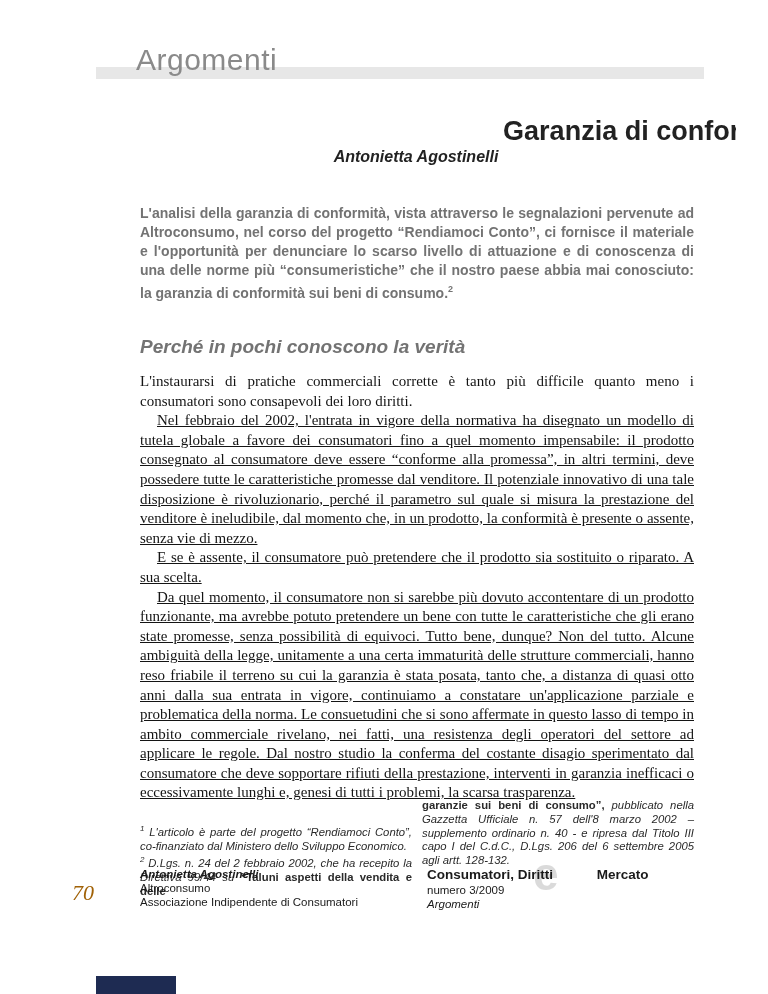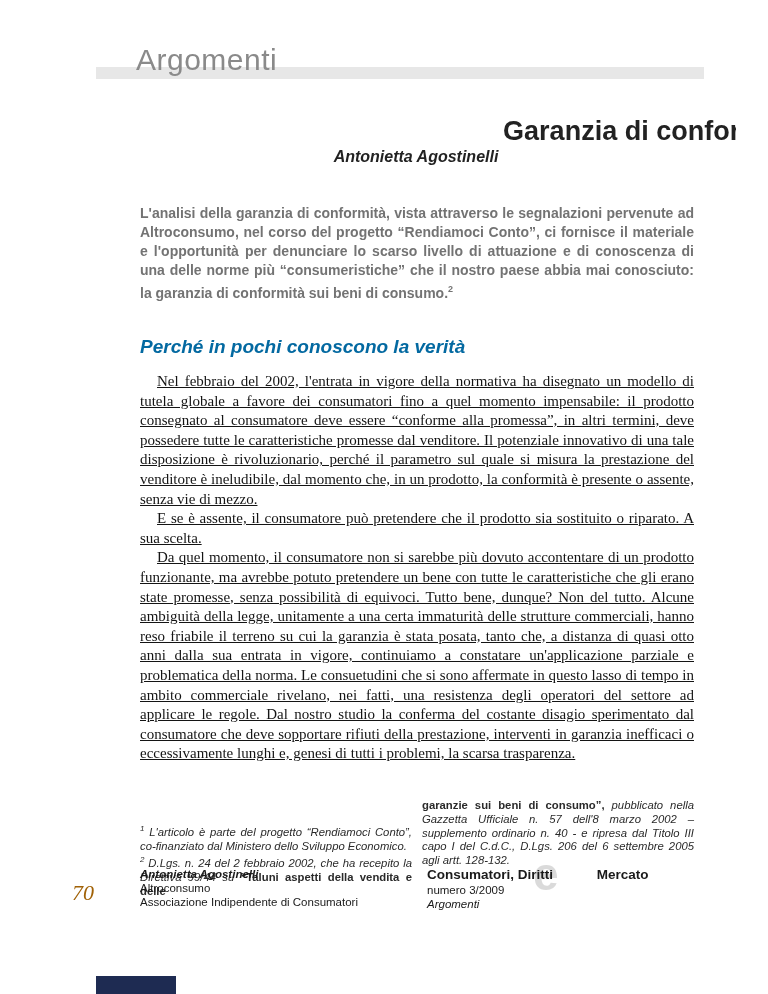--- a/index.html
+++ b/index.html
@@ -35,21 +35,21 @@
   
   .abstract{
     position:absolute;left:108px;top:204px;width:554px;
     font-size:14px;font-weight:700;line-height:19px;
     text-align:justify;color:#737373;
   }
   .abstract sup{font-size:9px;}
   
   .section-heading{
     position:absolute;left:108px;top:336px;width:554px;
-    font-size:19px;font-style:italic;font-weight:600;color:#0369a1;margin:0;
+    font-size:19px;font-style:italic;font-weight:600;color:#737373;margin:0;
   }
   
   .body-text{
     position:absolute;left:108px;top:372px;width:554px;
     font-family:"Liberation Serif",serif;
     font-size:15px;line-height:19.6px;text-align:justify;color:#141414;
   }
   .body-text p{margin:0;}
   .body-text p.indent{text-indent:17px;text-decoration:underline;}
   
@@ -101,20 +101,21 @@
   <div class="header-title">Argomenti</div>
 
   <h1 class="article-title"><span>Garanzia di conformità</span><sup>1</sup></h1>
   <div class="article-author">Antonietta Agostinelli</div>
 
   <div class="abstract"><span>L'analisi della garanzia di conformità, vista attraverso le segnalazioni pervenute ad Altroconsumo, nel corso del progetto “Rendiamoci Conto”, ci fornisce il materiale e l'opportunità per denunciare lo scarso livello di attuazione e di conoscenza di una delle norme più “consumeristiche” che il nostro paese abbia mai conosciuto: la garanzia di conformità sui beni di consumo.</span><sup>2</sup></div>
 
   <h2 class="section-heading">Perché in pochi conoscono la verità</h2>
 
   <div class="body-text">
+    <p>L'instaurarsi di pratiche commerciali corrette è tanto più difficile quanto meno i consumatori sono consapevoli dei loro diritti.</p>
     <p class="indent">Nel febbraio del 2002, l'entrata in vigore della normativa ha disegnato un modello di tutela globale a favore dei consumatori fino a quel momento impensabile: il prodotto consegnato al consumatore deve essere “conforme alla promessa”, in altri termini, deve possedere tutte le caratteristiche promesse dal venditore. Il potenziale innovativo di una tale disposizione è rivoluzionario, perché il parametro sul quale si misura la prestazione del venditore è ineludibile, dal momento che, in un prodotto, la conformità è presente o assente, senza vie di mezzo.</p>
     <p class="indent">E se è assente, il consumatore può pretendere che il prodotto sia sostituito o riparato. A sua scelta.</p>
     <p class="indent">Da quel momento, il consumatore non si sarebbe più dovuto accontentare di un prodotto funzionante, ma avrebbe potuto pretendere un bene con tutte le caratteristiche che gli erano state promesse, senza possibilità di equivoci. Tutto bene, dunque? Non del tutto. Alcune ambiguità della legge, unitamente a una certa immaturità delle strutture commerciali, hanno reso friabile il terreno su cui la garanzia è stata posata, tanto che, a distanza di quasi otto anni dalla sua entrata in vigore, continuiamo a constatare un'applicazione parziale e problematica della norma. Le consuetudini che si sono affermate in questo lasso di tempo in ambito commerciale rivelano, nei fatti, una resistenza degli operatori del settore ad applicare le regole. Dal nostro studio la conferma del costante disagio sperimentato dal consumatore che deve sopportare rifiuti della prestazione, interventi in garanzia inefficaci o eccessivamente lunghi e, genesi di tutti i problemi, la scarsa trasparenza.</p>
   </div>
 
   <div class="footnotes">
     <div class="col col-left">
       <span class="fn-italic"><sup>1</sup> <span>L'articolo è parte del progetto “Rendiamoci Conto”, co-finanziato dal Ministero dello Sviluppo Economico.</span></span><br>
       <span class="fn-italic"><sup>2</sup> <span>D.Lgs. n. 24 del 2 febbraio 2002, che ha recepito la Direttiva 99/44 su </span></span><span class="fn-roman">“Taluni aspetti della vendita e delle</span>
     </div>

